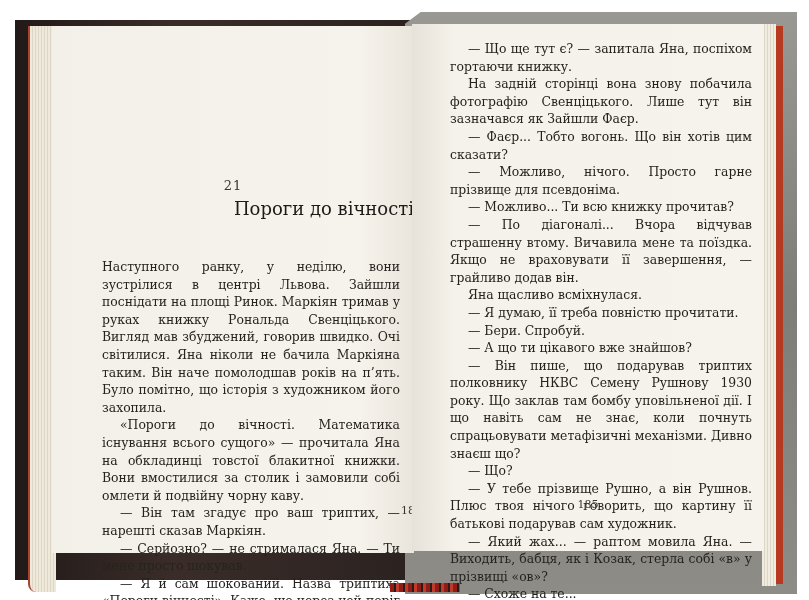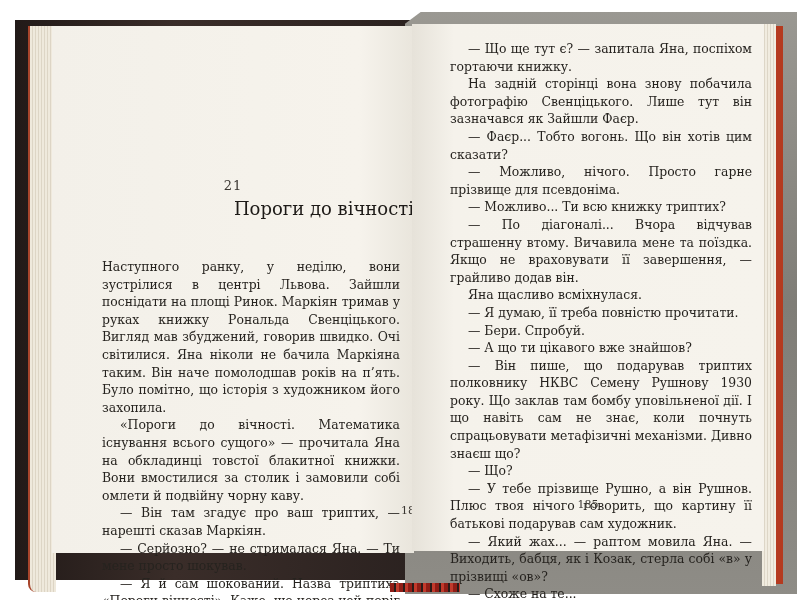--- a/index.html
+++ b/index.html
@@ -53,21 +53,21 @@
   </div>
   <div class="page-num">184</div>
 </div>
 
 <div class="page page-right">
   <div class="text">
     <p class="ind">— Що ще тут є? — запитала Яна, поспіхом гортаючи книжку.</p>
     <p class="ind">На задній сторінці вона знову побачила фотографію Свенціцького. Лише тут він зазначався як Зайшли Фаєр.</p>
     <p class="ind">— Фаєр... Тобто вогонь. Що він хотів цим сказати?</p>
     <p class="ind">— Можливо, нічого. Просто гарне прізвище для псевдоніма.</p>
-    <p class="ind">— Можливо... Ти всю книжку триптих?</p>
+    <p class="ind">— Можливо... Ти всю книжку прочитав?</p>
     <p class="ind">— По діагоналі... Вчора відчував страшенну втому. Вичавила мене та поїздка. Якщо не враховувати її завершення, — грайливо додав він.</p>
     <p class="ind">Яна щасливо всміхнулася.</p>
     <p class="ind">— Я думаю, її треба повністю прочитати.</p>
     <p class="ind">— Бери. Спробуй.</p>
     <p class="ind">— А що ти цікавого вже знайшов?</p>
     <p class="ind">— Він пише, що подарував триптих полковнику НКВС Семену Рушнову 1930 року. Що заклав там бомбу уповільненої дії. І що навіть сам не знає, коли почнуть спрацьовувати метафізичні механізми. Дивно знаєш що?</p>
     <p class="ind">— Що?</p>
     <p class="ind">— У тебе прізвище Рушно, а він Рушнов. Плюс твоя нічого говорить, що картину її батькові подарував сам художник.</p>
     <p class="ind">— Який жах... — раптом мовила Яна. — Виходить, бабця, як і Козак, стерла собі «в» у прізвищі «ов»?</p>
     <p class="ind">— Схоже на те...</p>

